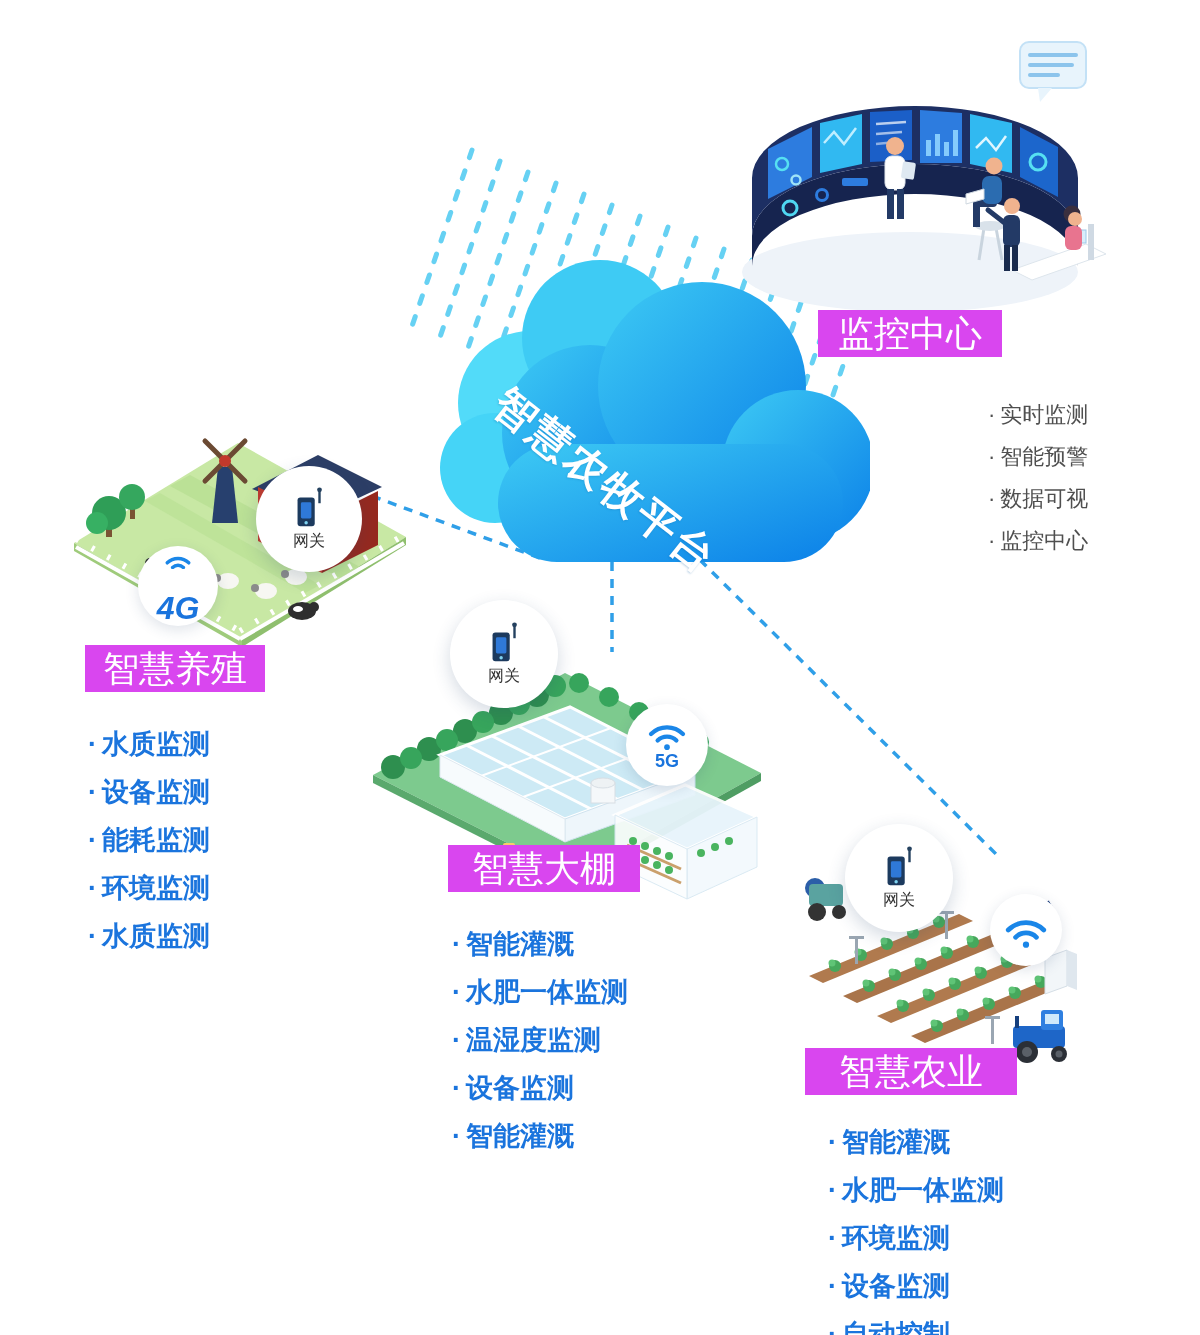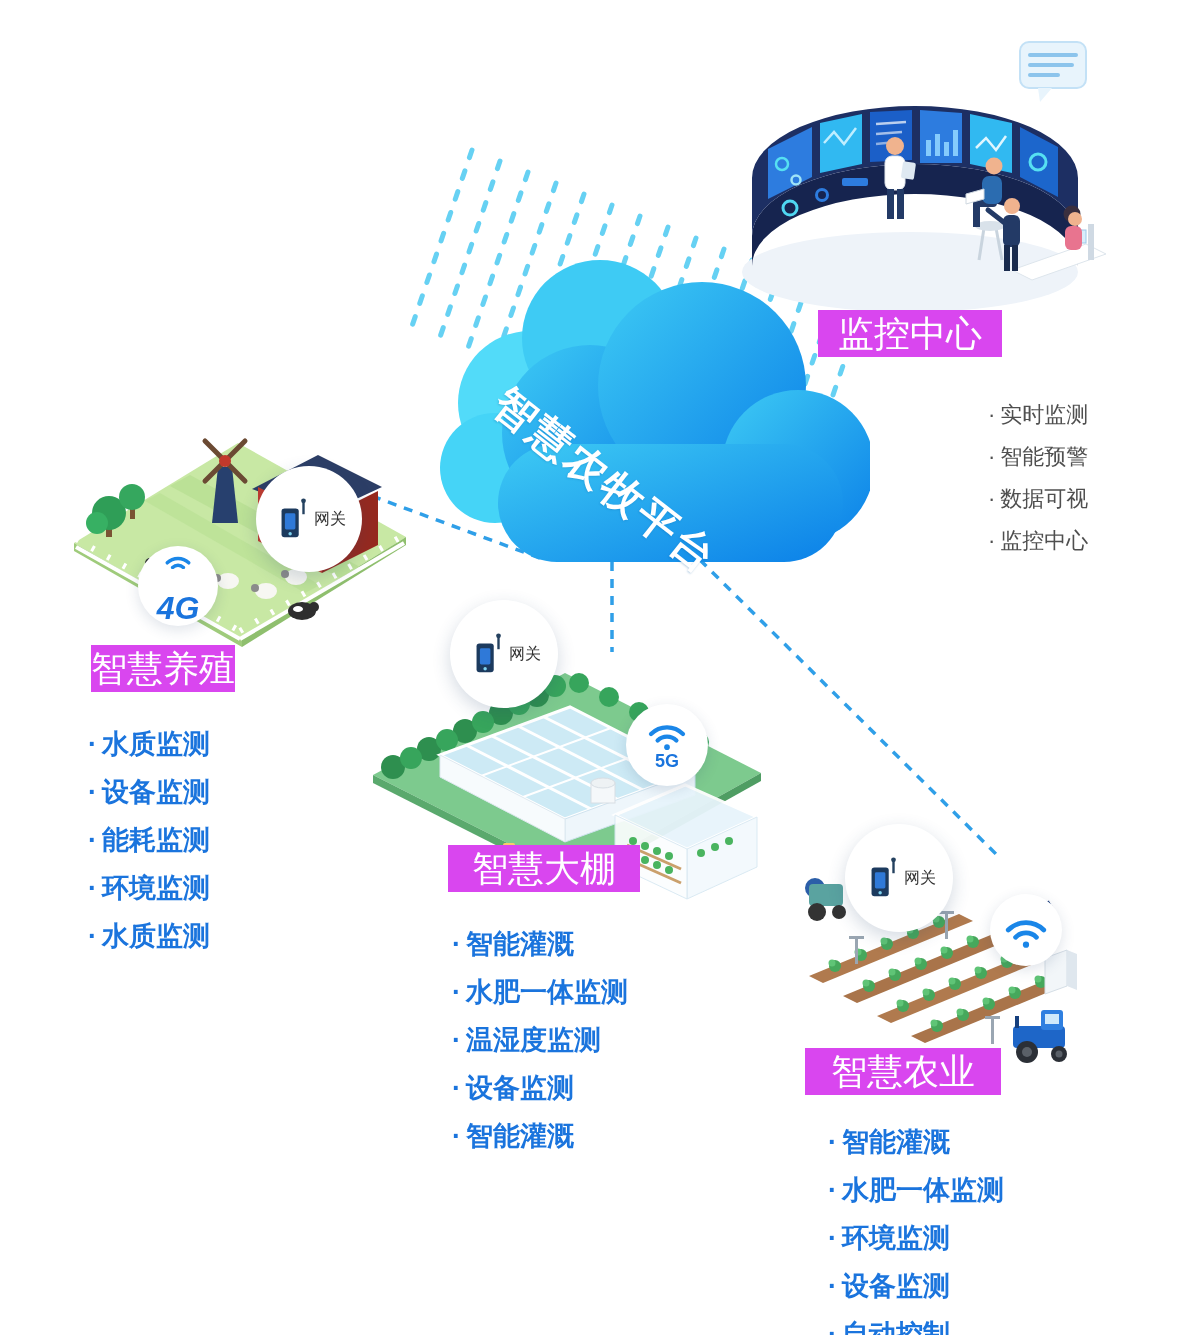--- a/index.html
+++ b/index.html
@@ -14,36 +14,36 @@
   .cloud-text {
     position:absolute; left:86px; top:128px; font-size:42px; font-weight:bold; color:#ffffff;
     transform:rotate(38deg); transform-origin:left top; letter-spacing:3px; white-space:nowrap;
     text-shadow:0 1px 2px rgba(10,90,160,.25);
   }
   .bar {
     position:absolute; z-index:4; background:#d946ef; color:#ffffff; font-weight:normal;
     text-align:center; font-size:36px; line-height:47px; height:47px;
   }
   .monitor-bar { left:818px; top:310px; width:184px; }
-  .farm-bar    { left:91px;  top:645px; width:144px; }
+  .farm-bar    { left:85px;  top:645px; width:180px; }
   .gh-bar      { left:448px; top:845px; width:192px; }
-  .ag-bar      { left:805px; top:1048px; width:196px; }
+  .ag-bar      { left:805px; top:1048px; width:212px; }
   .features { position:absolute; list-style:none; z-index:4; }
   .features li { display:flex; align-items:baseline; }
   .features .b { margin-right:5px; }
   .features.blue li { color:#1a74dd; font-weight:bold; font-size:27px; height:30px; margin-bottom:18px; }
   .features.gray li { color:#4f4f4f; font-size:22px; height:25px; margin-bottom:17px; }
   .monitor-list { left:988px; top:400px; }
   .farm-list { left:88px;  top:726px; }
   .gh-list   { left:452px; top:926px; }
   .ag-list   { left:828px; top:1124px; }
   .gateway {
     position:absolute; z-index:3; background:#ffffff; border-radius:50%;
     box-shadow:0 6px 18px rgba(40,70,110,.20);
-    display:flex; flex-direction:row; align-items:center; justify-content:center;
+    display:flex; flex-direction:column; align-items:center; justify-content:center;
   }
   .gw1 { left:256px; top:466px; width:106px; height:106px; }
   .gw2 { left:450px; top:600px; width:108px; height:108px; }
   .gw3 { left:845px; top:824px; width:108px; height:108px; }
   .gwlabel { font-size:16px; color:#333333; margin-top:1px; }
   .netbadge {
     position:absolute; z-index:3; background:#ffffff; border-radius:50%;
     box-shadow:0 4px 14px rgba(40,70,110,.15);
     display:flex; flex-direction:column; align-items:center; justify-content:center;
   }

